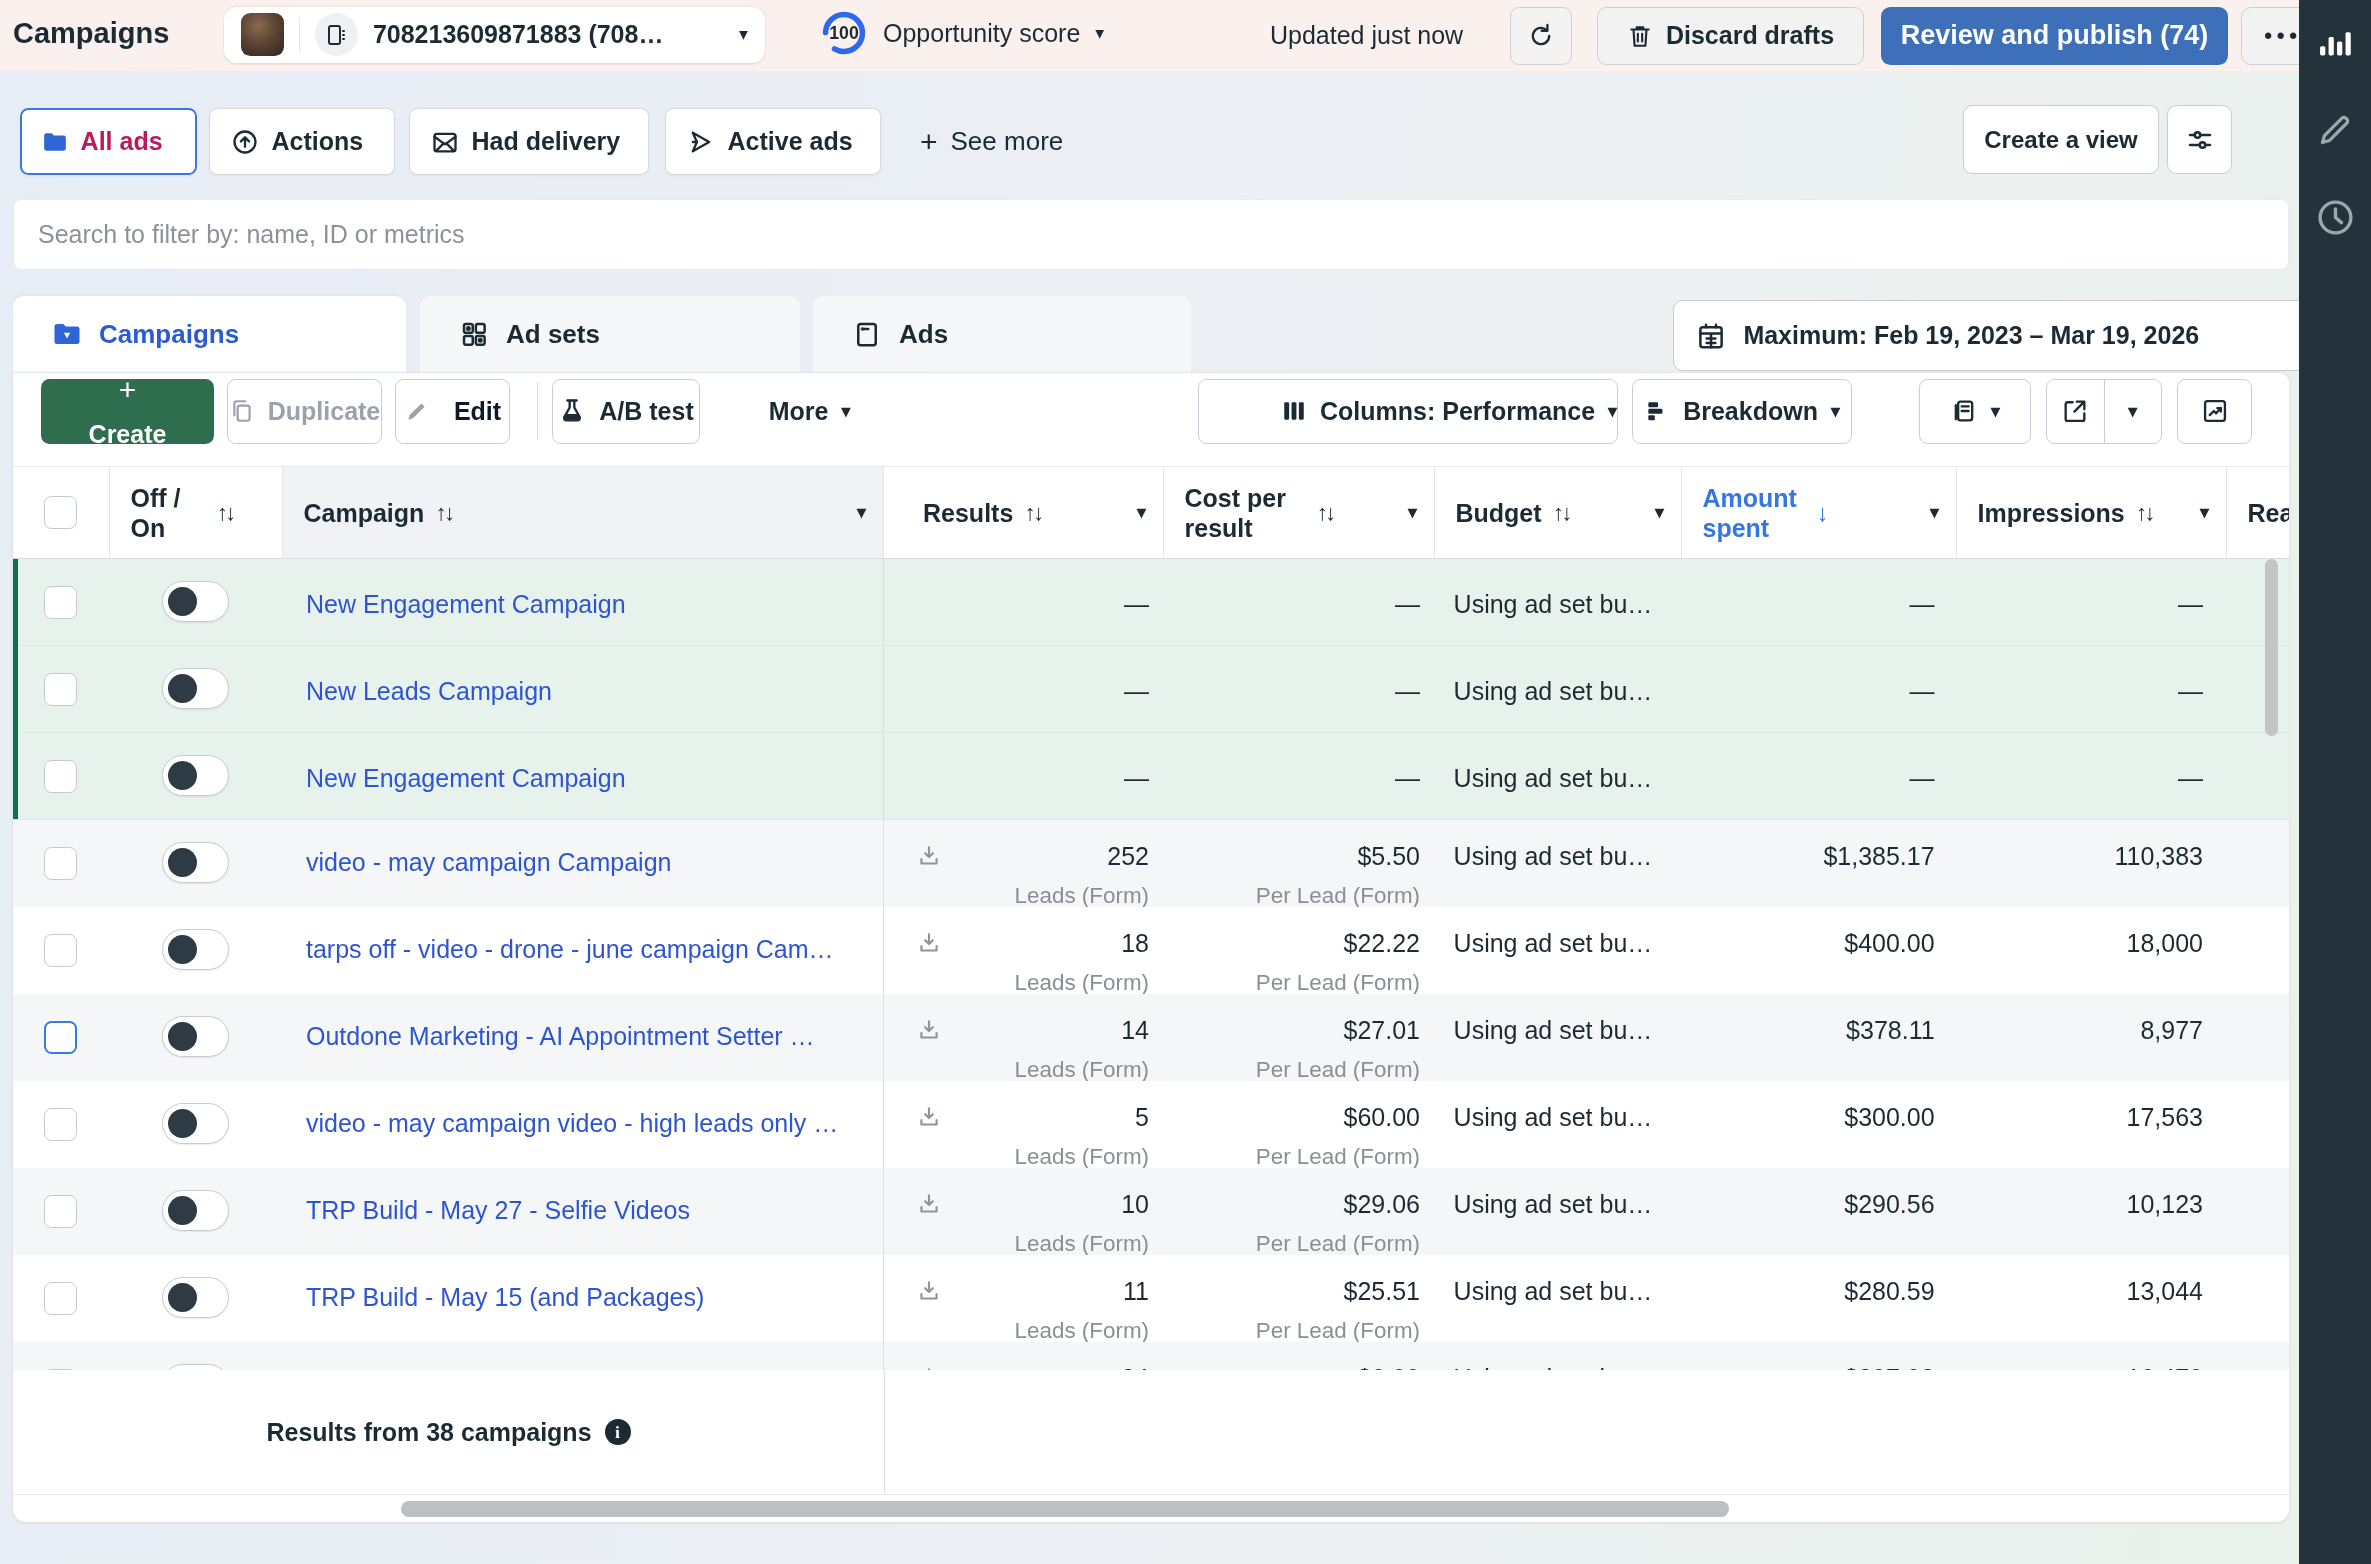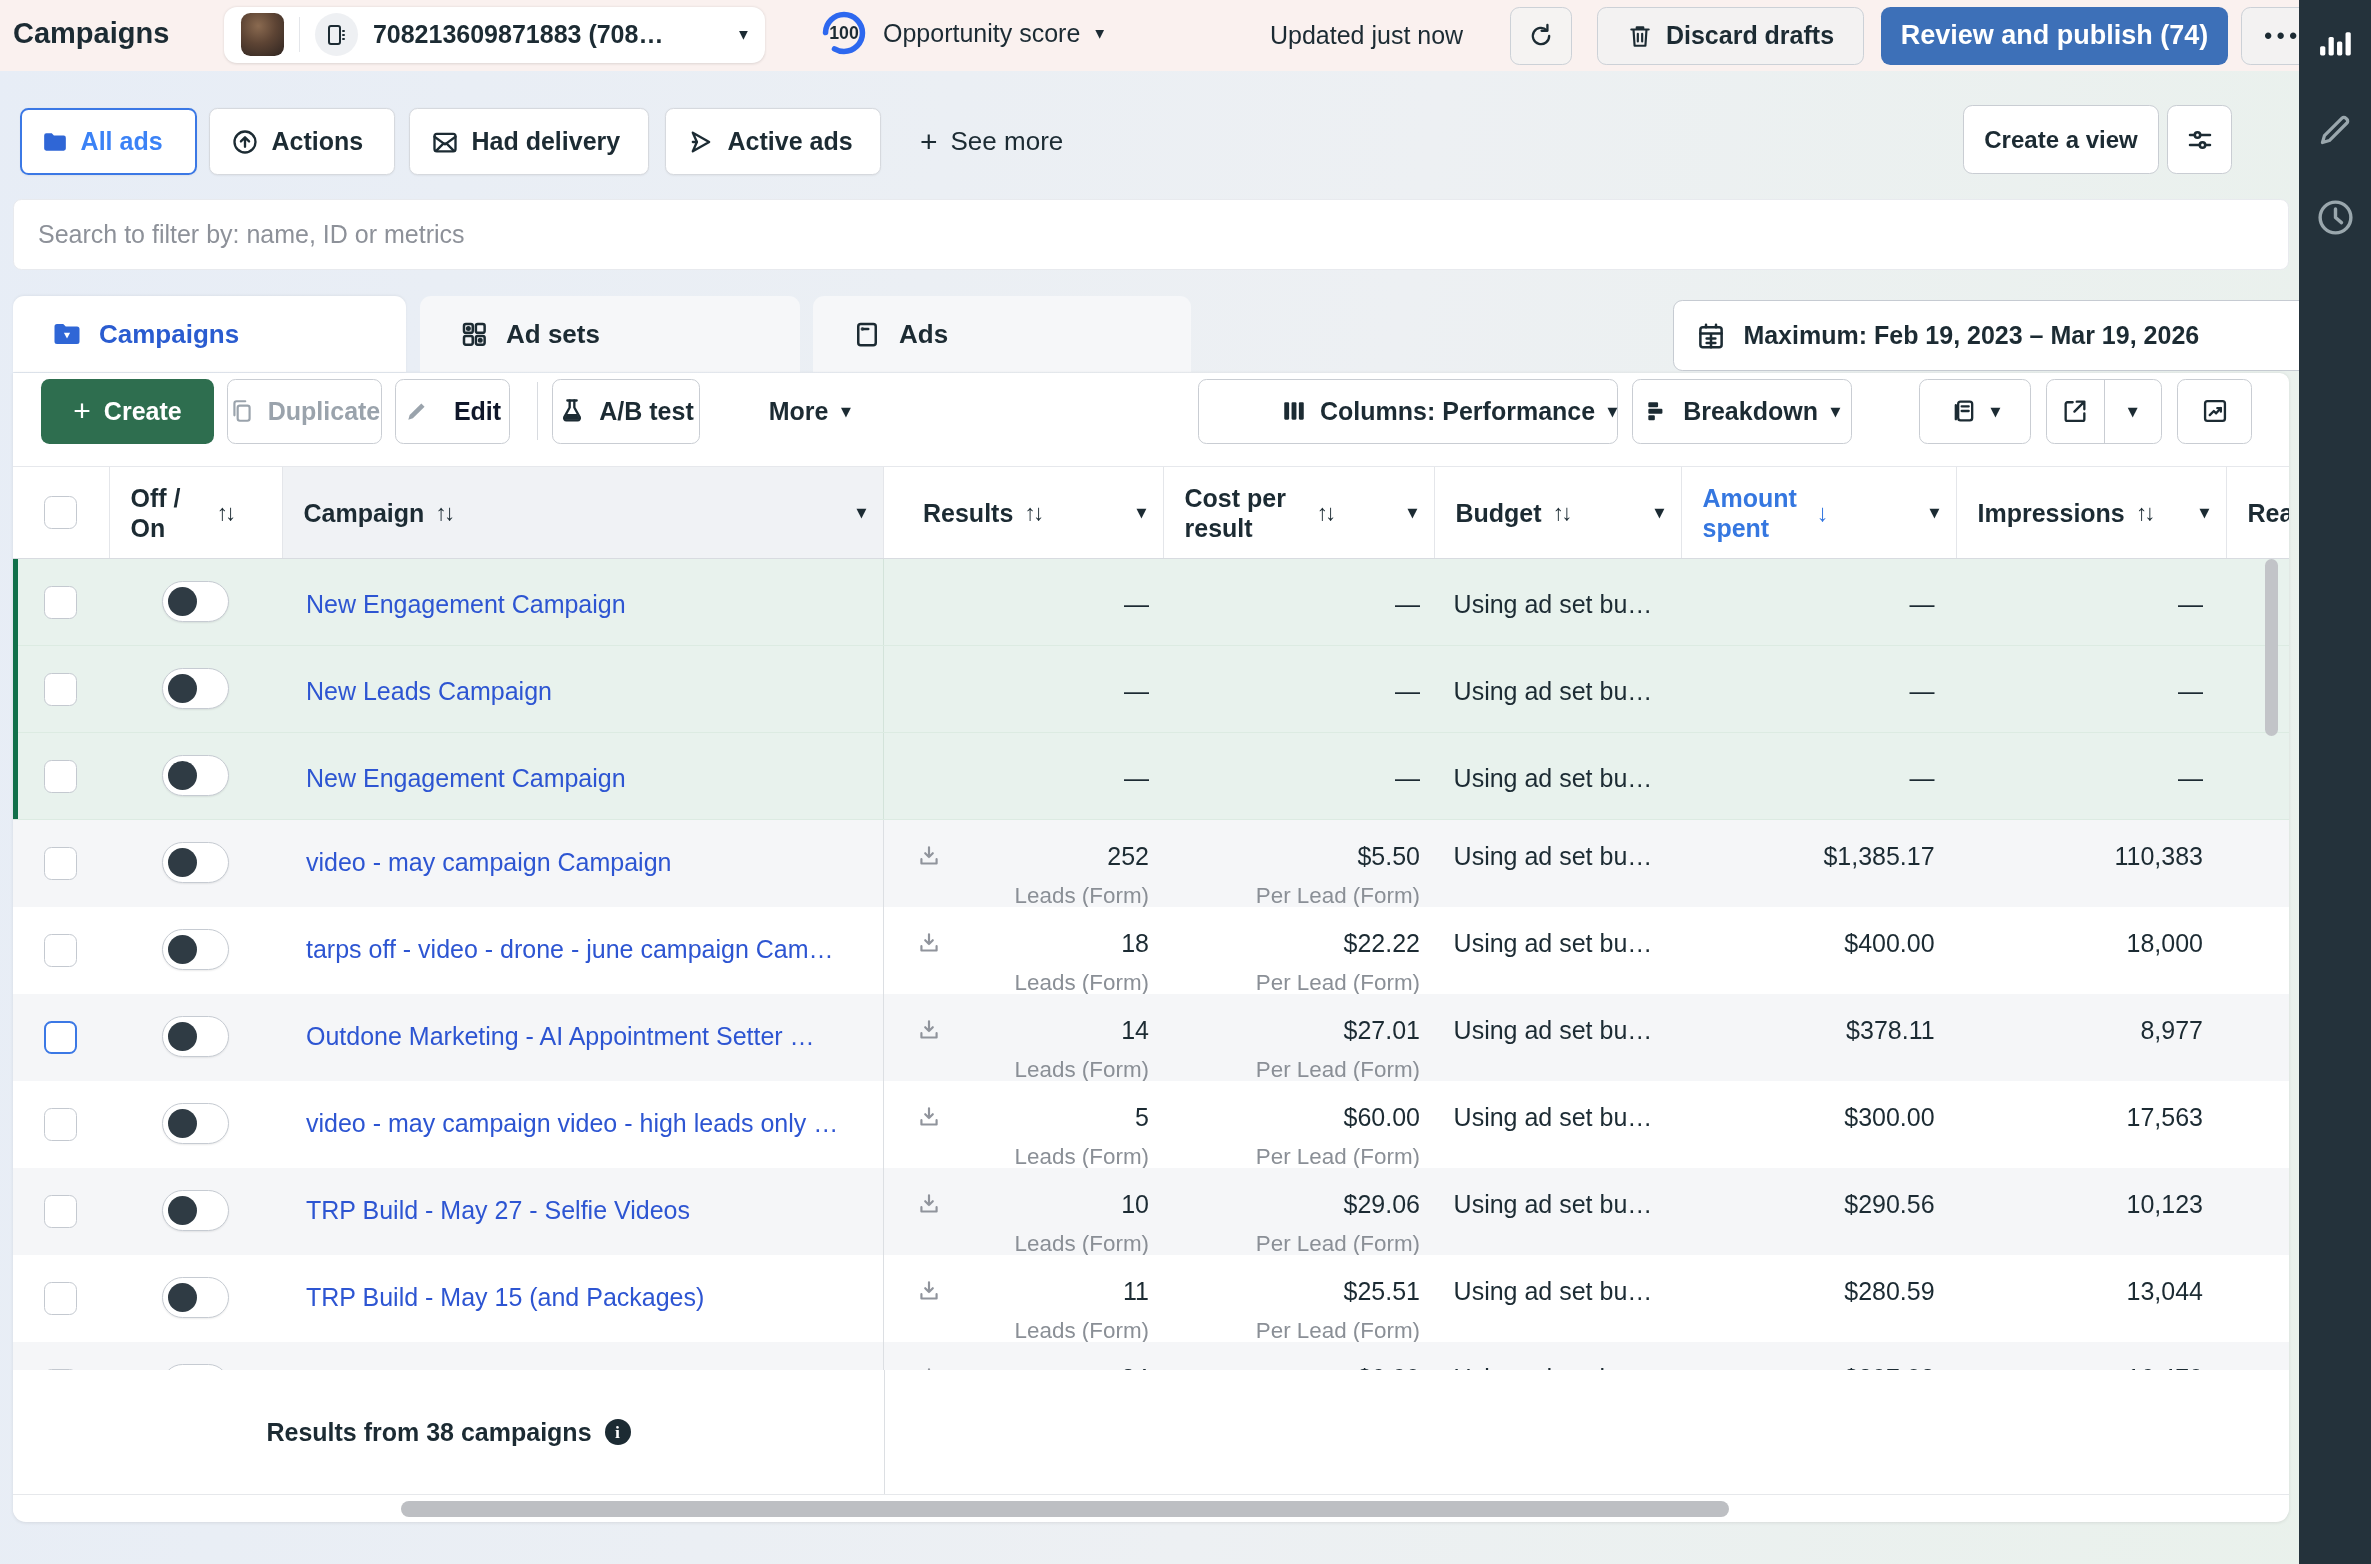--- a/index.html
+++ b/index.html
@@ -42,21 +42,21 @@
   
   .rail { position:absolute; right:0; top:0; width:73px; height:1564px; background:#24323b; z-index:60;
     display:flex; flex-direction:column; align-items:center; padding-top:20.5px; gap:45px; }
   .rail .ric { color:#9aa7ad; }
   .rail .ric.active { color:#fff; }
 
   
   .chip { position:absolute; top:108px; height:67px; background:#fff; border:1.4px solid #d6d9de; border-radius:8.4px;
     display:flex; align-items:center; gap:13px; padding:0 20.5px; font-size:25px; font-weight:600;
     box-shadow:0 0.9px 1.9px rgba(0,0,0,.05); }
-  .chip.sel { border:2.3px solid #3b78e5; color:#3b82f6;padding-left:20px; }
+  .chip.sel { border:2.3px solid #3b78e5; color:#be185d;padding-left:20px; }
   .chip.sel svg { color:#2f66d6; }
   .see-more { position:absolute; left:920px; top:108px; height:67px; display:flex; align-items:center; gap:13px;
     font-size:26px; }
   .plus::after { content:"+"; font-size:30px; font-weight:400; }
   .btn-createview { position:absolute; left:1963px; top:105px; width:196px; height:69px; background:#fff;
     border:1.4px solid #c9cdd3; border-radius:9.3px; display:flex; align-items:center; justify-content:center;
     font-size:24px; font-weight:600; }
   .btn-sliders { position:absolute; left:2167px; top:105px; width:65px; height:69px; background:#fff;
     border:1.4px solid #c9cdd3; border-radius:9.3px; display:flex; align-items:center; justify-content:center; }
 
@@ -76,21 +76,21 @@
     font-size:25px; font-weight:600; }
   .datepill .caret { margin-left:auto; }
 
   
   .panel { position:absolute; left:13px; top:373px; width:2276px; height:1149px; background:#fff;
     border-radius:0 9.3px 13px 13px; box-shadow:0 0.9px 3.7px rgba(0,0,0,.09); }
 
   
   .tbar-btn { position:absolute; top:5.6px; height:65px; border-radius:8.4px; display:flex; align-items:center;
     justify-content:center; gap:13px; font-size:25px; font-weight:600; border:1.4px solid #c9cdd3; background:#fff; }
-  .b-create { left:28px; width:173px; background:#2e6e4f; border:none; color:#fff; }
+  .b-create { left:28px; width:173px; background:#2e6e4f; border:none; color:#fff;flex-direction:column; }
   .b-dup   { left:214px; width:155px; color:#9aa3ac; }
   .b-dup svg { color:#9aa3ac; }
   .b-edit  { left:382px; width:115px; color:#0f172a;gap:24px; }
   .b-edit svg { color:#9aa3ac; }
   .tool-div { position:absolute; left:524px; top:9.3px; width:0.9px; height:58px; background:#d8dbe0; }
   .b-ab    { left:539px; width:148px; }
   .b-more  { left:736px; width:121px; border:none; font-weight:600; }
   .b-cols  { left:1185px; width:420px;justify-content:flex-end; }
   .b-break { left:1619px; width:220px; }
   .b-report{ left:1906px; width:112px; }

